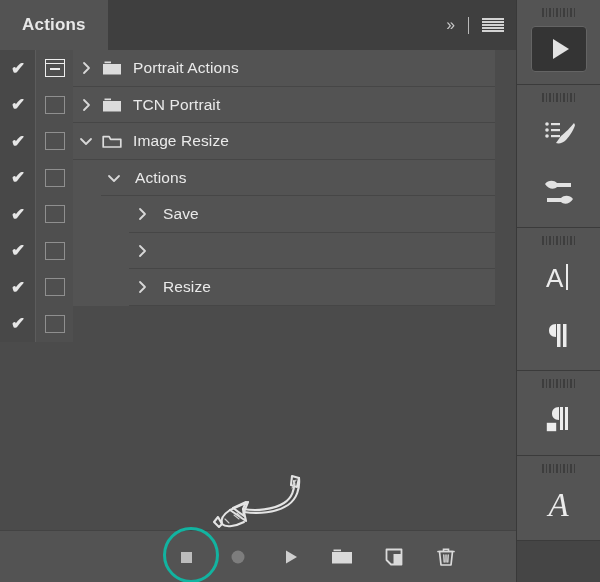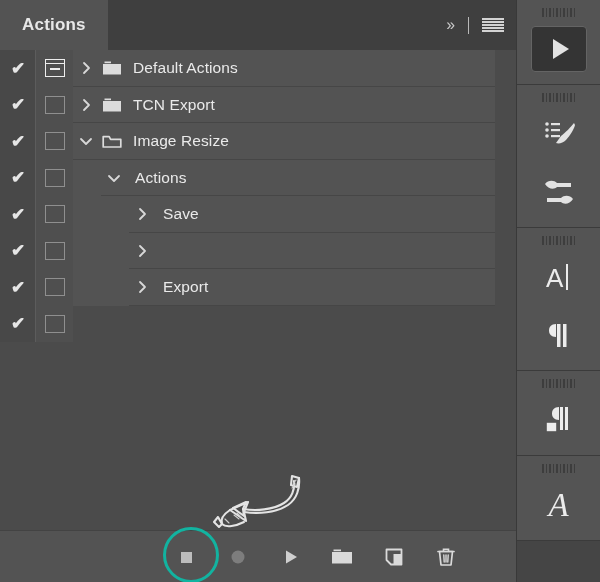--- a/index.html
+++ b/index.html
@@ -364,21 +364,21 @@
               <svg width="14" height="14" viewBox="0 0 14 14">
                 <path d="M5 2 L10 7 L5 12" fill="none" stroke="#d8d8d8" stroke-width="1.8" stroke-linecap="round" stroke-linejoin="round"></path>
               </svg>
             </span>
             <span class="folder">
               <svg width="20" height="16" viewBox="0 0 20 16">
                 <path d="M1 4 L1 14.5 L19 14.5 L19 4 Z" fill="#dcdcdc"></path>
                 <path d="M2.5 1.5 L9 1.5 L9 3.2 L2.5 3.2 Z" fill="#dcdcdc"></path>
               </svg>
             </span>
-            <span class="row-label">Default Actions</span>
+            <span class="row-label">Portrait Actions</span>
           </div>
         </div>
         <div class="row">
           <div class="col-check">
             <span class="check">✔</span>
           </div>
           <div class="col-toggle">
             <span class="tbox"></span>
           </div>
           <div class="row-body indent0">
@@ -386,21 +386,21 @@
               <svg width="14" height="14" viewBox="0 0 14 14">
                 <path d="M5 2 L10 7 L5 12" fill="none" stroke="#d8d8d8" stroke-width="1.8" stroke-linecap="round" stroke-linejoin="round"></path>
               </svg>
             </span>
             <span class="folder">
               <svg width="20" height="16" viewBox="0 0 20 16">
                 <path d="M1 4 L1 14.5 L19 14.5 L19 4 Z" fill="#dcdcdc"></path>
                 <path d="M2.5 1.5 L9 1.5 L9 3.2 L2.5 3.2 Z" fill="#dcdcdc"></path>
               </svg>
             </span>
-            <span class="row-label">TCN Export</span>
+            <span class="row-label">TCN Portrait</span>
           </div>
         </div>
         <div class="row">
           <div class="col-check">
             <span class="check">✔</span>
           </div>
           <div class="col-toggle">
             <span class="tbox"></span>
           </div>
           <div class="row-body indent0">
@@ -474,21 +474,21 @@
           <div class="col-toggle">
             <span class="tbox"></span>
           </div>
           <div class="row-body indent2">
             <span class="sp2"></span>
             <span class="twisty">
               <svg width="14" height="14" viewBox="0 0 14 14">
                 <path d="M5 2 L10 7 L5 12" fill="none" stroke="#d8d8d8" stroke-width="1.8" stroke-linecap="round" stroke-linejoin="round"></path>
               </svg>
             </span>
-            <span class="row-label">Export</span>
+            <span class="row-label">Resize</span>
           </div>
         </div>
         <div class="row">
           <div class="col-check">
             <span class="check">✔</span>
           </div>
           <div class="col-toggle">
             <span class="tbox"></span>
           </div>
         </div>

